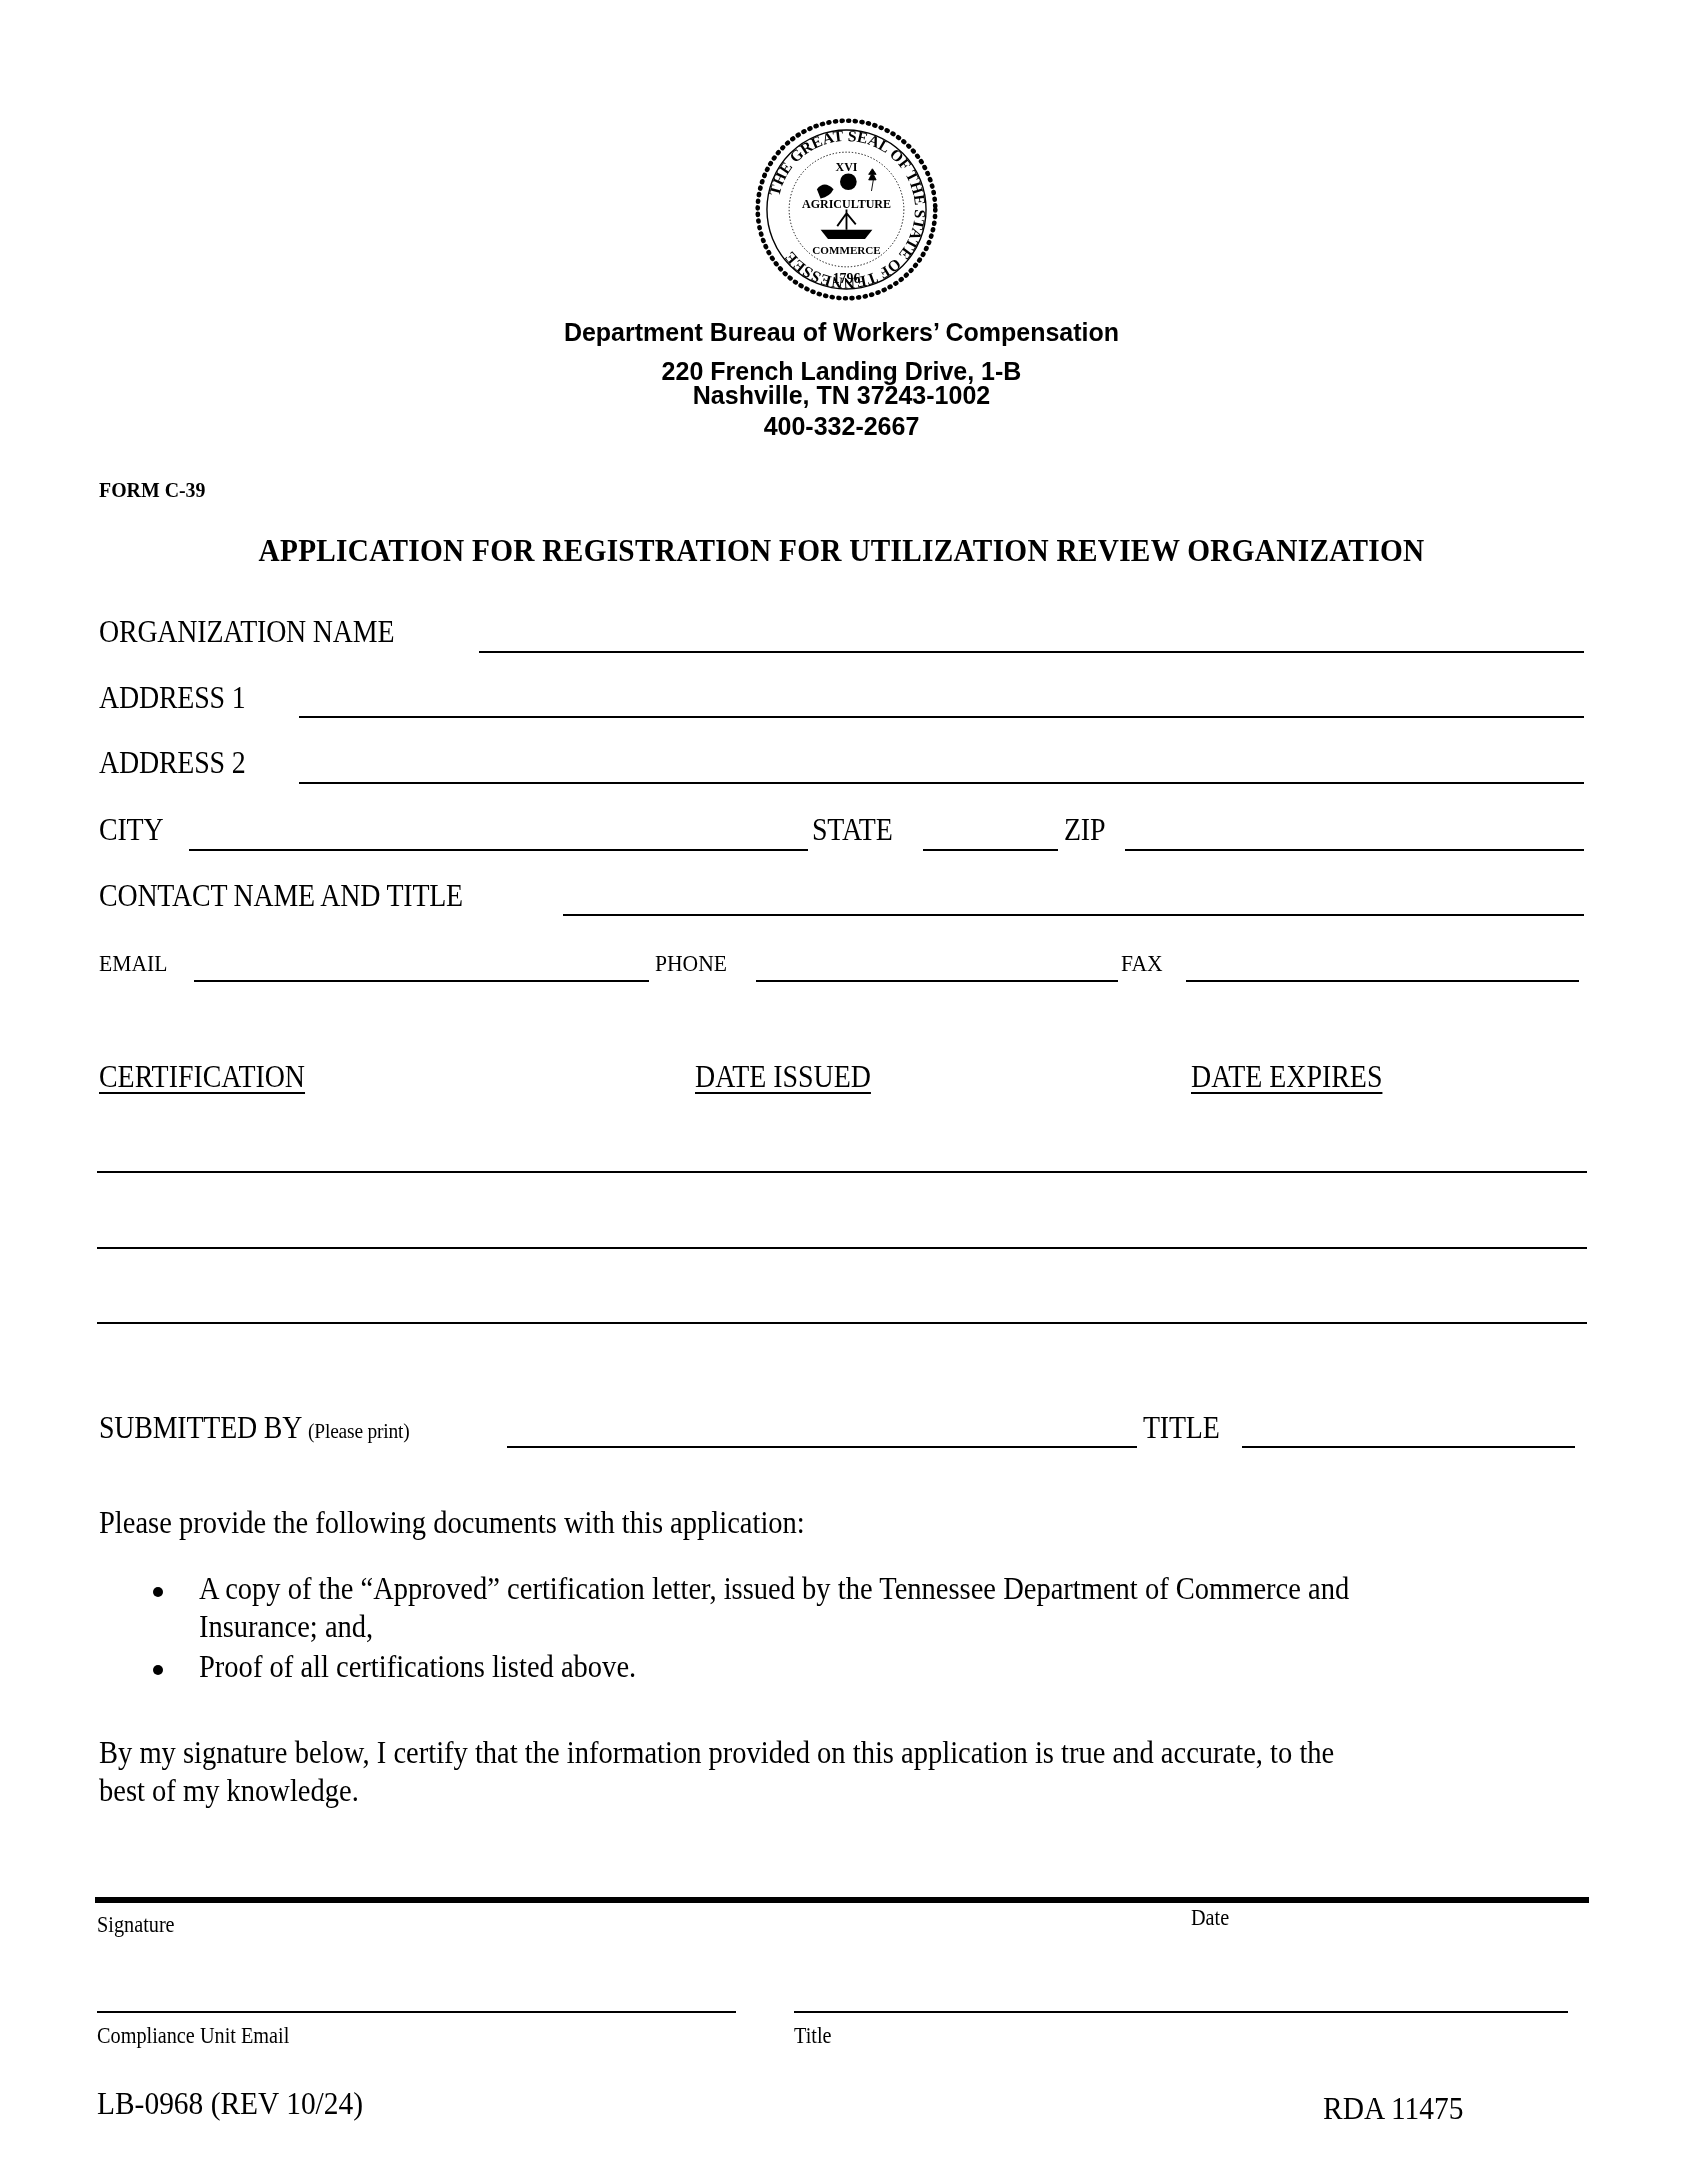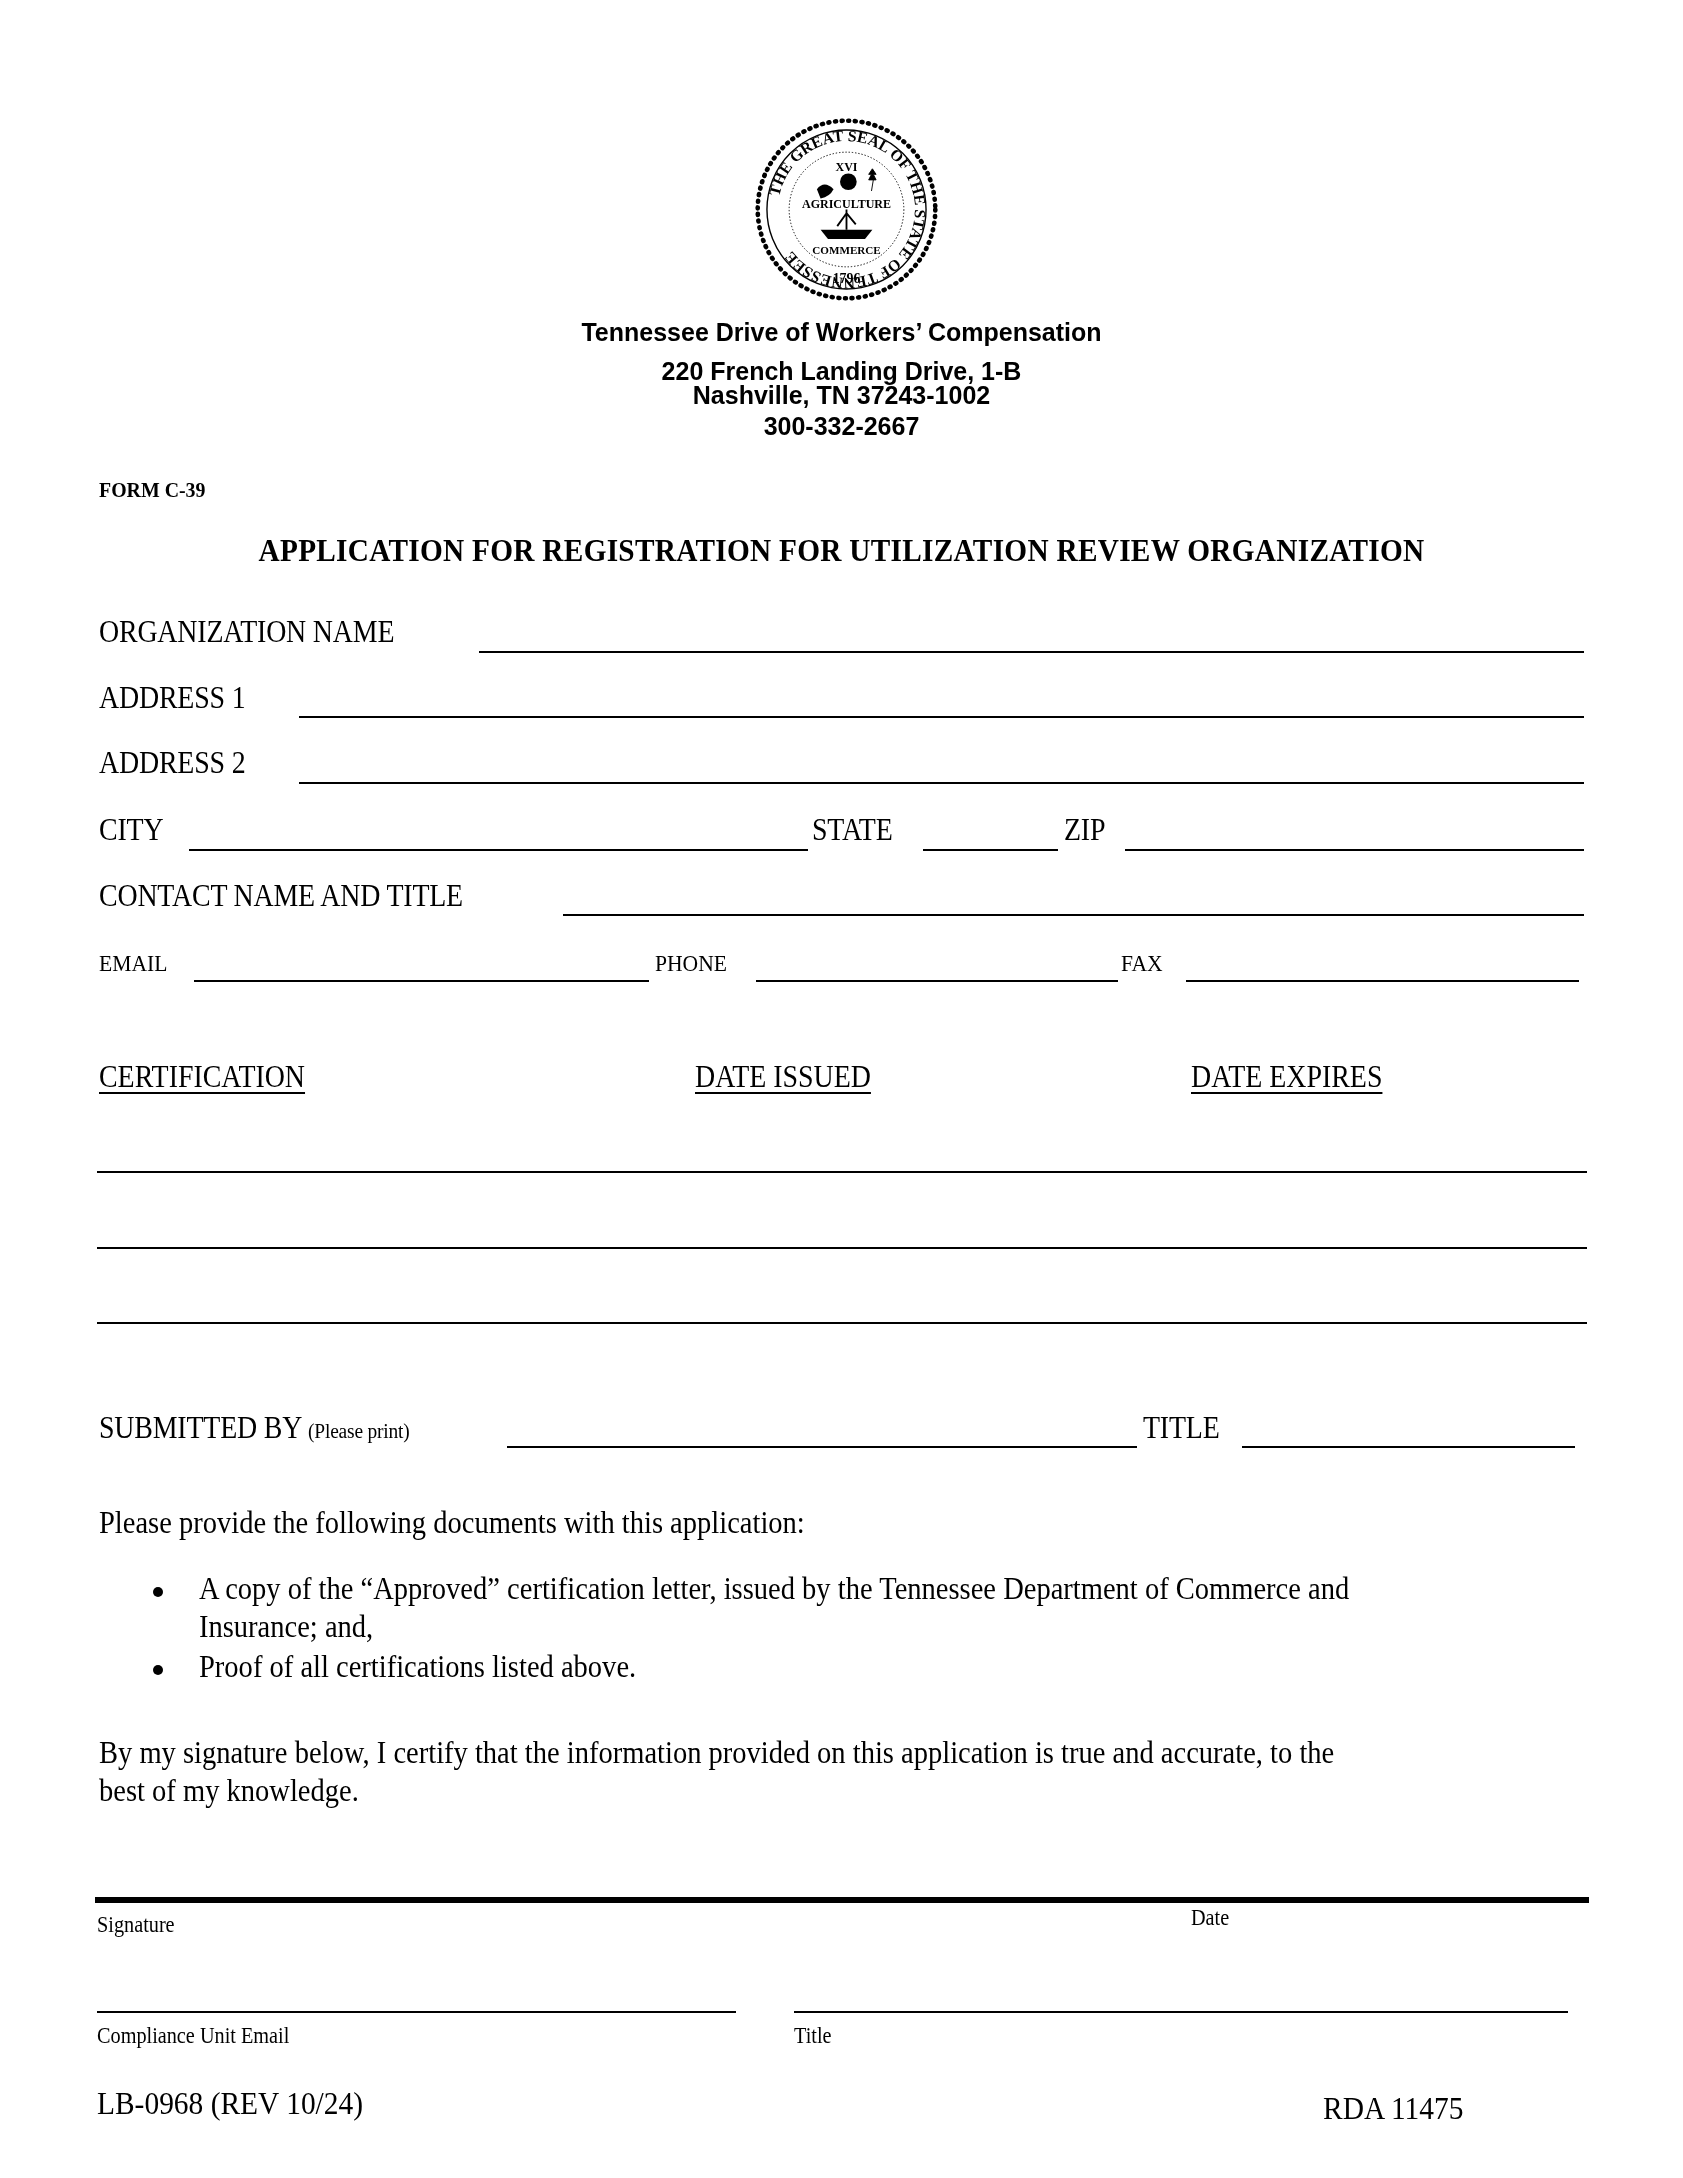--- a/index.html
+++ b/index.html
@@ -37,24 +37,24 @@
   <text x="100" y="58" text-anchor="middle" font-family="Liberation Serif, serif" font-size="13" font-weight="bold">XVI</text>
   <path d="M68 78 q8 -10 18 0 q-4 8 -14 10 z" fill="#000"></path>
   <circle cx="102" cy="70" r="9" fill="#000"></circle>
   <path d="M124 62 l4 -6 l4 6 l-3 0 l3 6 l-8 0 l3 -6 z M127 80 l2 -12" fill="#000" stroke="#000"></path>
   <text x="100" y="98" text-anchor="middle" font-family="Liberation Serif, serif" font-size="13" font-weight="bold">AGRICULTURE</text>
   <path d="M72 122 l56 0 l-8 10 l-40 0 z" fill="#000"></path>
   <path d="M100 100 l0 22 M100 104 l-10 14 M100 104 l10 12" stroke="#000" stroke-width="2"></path>
   <text x="100" y="148" text-anchor="middle" font-family="Liberation Serif, serif" font-size="12" font-weight="bold">COMMERCE</text>
 </svg>
 
-<div class="hdr" style="top:317px">Tennessee Drive of Workers’ Compensation</div>
+<div class="hdr" style="top:317px">Department Bureau of Workers’ Compensation</div>
 <div class="hdr" style="top:356px">220 French Landing Drive, 1-B</div>
 <div class="hdr" style="top:380px">Nashville, TN 37243-1002</div>
-<div class="hdr" style="top:411px">300-332-2667</div>
+<div class="hdr" style="top:411px">400-332-2667</div>
 
 <div class="abs formno" style="left:99px; top:478px">FORM C-39</div>
 <div class="title">APPLICATION FOR REGISTRATION FOR UTILIZATION REVIEW ORGANIZATION</div>
 
 <div class="abs lbl" style="left:99px; top:614px">ORGANIZATION NAME</div>
 <div class="line" style="left:479px; top:651px; width:1105px"></div>
 
 <div class="abs lbl" style="left:99px; top:680px">ADDRESS 1</div>
 <div class="line" style="left:299px; top:716px; width:1285px"></div>
 

